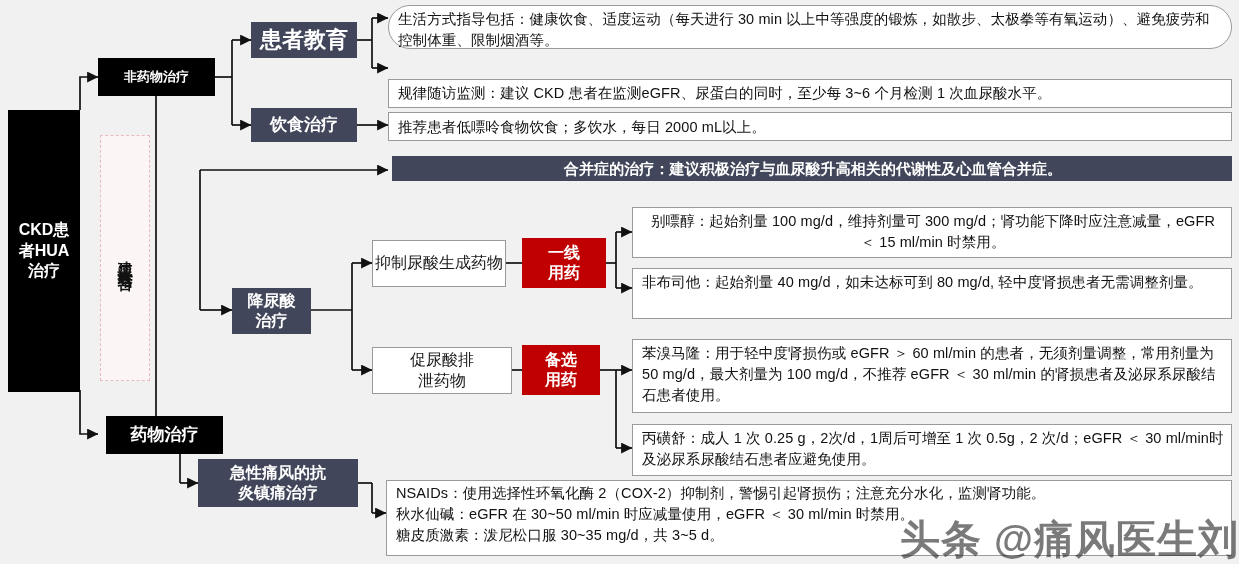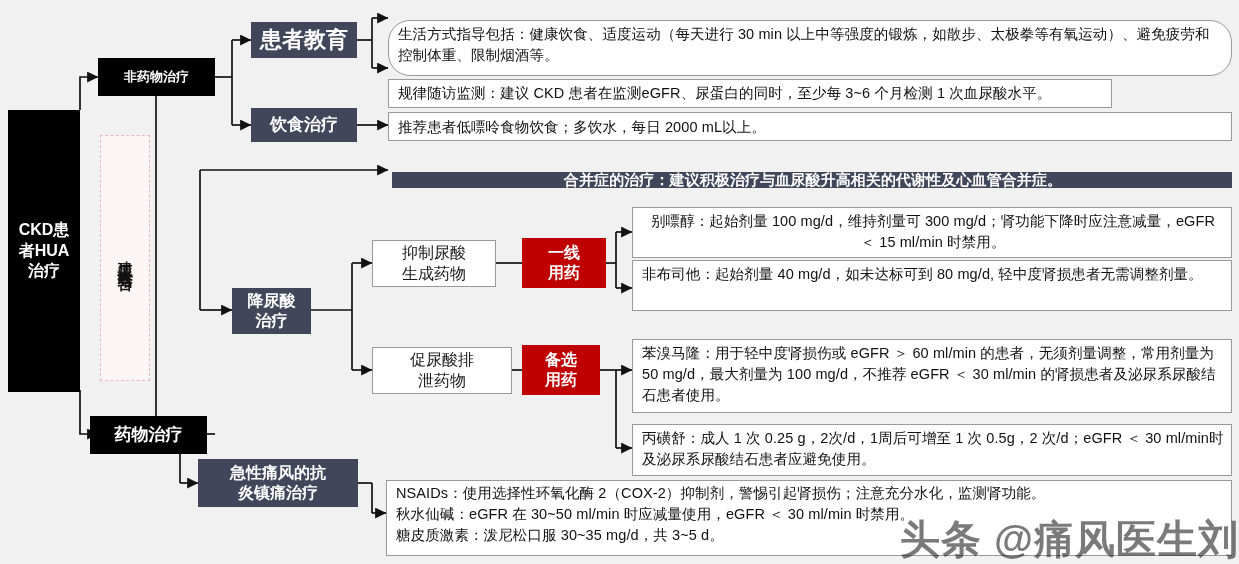--- a/index.html
+++ b/index.html
@@ -109,21 +109,21 @@
   </div>
 
   <div class="dashed" style="left:100px;top:135px;width:50px;height:246px;display:flex;align-items:center;justify-content:center;">
     <span class="vert-label">建议二者结合</span>
   </div>
 
   <div class="node n-black" style="left:98px;top:58px;width:117px;height:38px;font-size:13px;">
     <span>非药物治疗</span>
   </div>
 
-  <div class="node n-black" style="left:90px;top:416px;width:117px;height:38px;font-size:17px;">
+  <div class="node n-black" style="left:106px;top:416px;width:117px;height:38px;font-size:17px;">
     <span>药物治疗</span>
   </div>
 
   <div class="node n-navy" style="left:251px;top:22px;width:106px;height:36px;font-size:22px;">
     <span>患者教育</span>
   </div>
 
   <div class="node n-navy" style="left:251px;top:108px;width:106px;height:34px;font-size:17px;">
     <span>饮食治疗</span>
   </div>
@@ -131,61 +131,61 @@
   <div class="node n-navy" style="left:232px;top:288px;width:79px;height:46px;font-size:16px;flex-direction:column;">
     <span>降尿酸</span>
     <span>治疗</span>
   </div>
 
   <div class="node n-navy" style="left:198px;top:459px;width:160px;height:48px;font-size:16px;flex-direction:column;">
     <span>急性痛风的抗</span>
     <span>炎镇痛治疗</span>
   </div>
 
-  <div class="node n-white" style="left:372px;top:240px;width:124px;height:47px;font-size:16px;flex-direction:column;">
+  <div class="node n-white" style="left:372px;top:240px;width:134px;height:47px;font-size:16px;flex-direction:row;">
     <span>抑制尿酸</span>
     <span>生成药物</span>
   </div>
 
   <div class="node n-white" style="left:372px;top:347px;width:140px;height:47px;font-size:16px;flex-direction:column;">
     <span>促尿酸排</span>
     <span>泄药物</span>
   </div>
 
   <div class="node n-red" style="left:522px;top:238px;width:84px;height:50px;font-size:16px;flex-direction:column;">
     <span>一线</span>
     <span>用药</span>
   </div>
 
   <div class="node n-red" style="left:522px;top:345px;width:78px;height:50px;font-size:16px;flex-direction:column;align-items:center;">
     <span>备选</span>
     <span>用药</span>
   </div>
 
-  <div class="tbox" style="left:388px;top:20px;width:844px;height:56px;border-radius:22px;">
+  <div class="tbox" style="left:388px;top:5px;width:844px;height:44px;border-radius:22px;">
     <span>生活方式指导包括：健康饮食、适度运动（每天进行 30 min 以上中等强度的锻炼，如散步、太极拳等有氧运动）、避免疲劳和控制体重、限制烟酒等。</span>
   </div>
 
-  <div class="tbox" style="left:388px;top:79px;width:724px;height:29px;">
+  <div class="tbox" style="left:388px;top:79px;width:844px;height:29px;">
     <span>规律随访监测：建议 CKD 患者在监测eGFR、尿蛋白的同时，至少每 3~6 个月检测 1 次血尿酸水平。</span>
   </div>
 
   <div class="tbox" style="left:388px;top:112px;width:844px;height:29px;padding-top:4px;">
     <span>推荐患者低嘌呤食物饮食；多饮水，每日 2000 mL以上。</span>
   </div>
 
-  <div class="tbox navybar" style="left:392px;top:156px;width:840px;height:16px;margin-top:16px;">
+  <div class="tbox navybar" style="left:392px;top:156px;width:840px;height:25px;">
     <span>合并症的治疗：建议积极治疗与血尿酸升高相关的代谢性及心血管合并症。</span>
   </div>
 
   <div class="tbox" style="left:632px;top:207px;width:600px;height:51px;text-align:center;">
     <span>别嘌醇：起始剂量 100 mg/d，维持剂量可 300 mg/d；肾功能下降时应注意减量，eGFR ＜ 15 ml/min 时禁用。</span>
   </div>
 
-  <div class="tbox" style="left:632px;top:260px;width:600px;height:51px;">
+  <div class="tbox" style="left:632px;top:268px;width:600px;height:51px;">
     <span>非布司他：起始剂量 40  mg/d，如未达标可到 80 mg/d, 轻中度肾损患者无需调整剂量。</span>
   </div>
 
   <div class="tbox" style="left:632px;top:339px;width:600px;height:74px;">
     <span>苯溴马隆：用于轻中度肾损伤或 eGFR ＞ 60 ml/min 的患者，无须剂量调整，常用剂量为 50 mg/d，最大剂量为 100 mg/d，不推荐 eGFR ＜ 30 ml/min 的肾损患者及泌尿系尿酸结石患者使用。</span>
   </div>
 
   <div class="tbox" style="left:632px;top:424px;width:600px;height:52px;">
     <span>丙磺舒：成人 1 次 0.25 g，2次/d，1周后可增至 1 次 0.5g，2 次/d；eGFR ＜ 30 ml/min时及泌尿系尿酸结石患者应避免使用。</span>
   </div>

